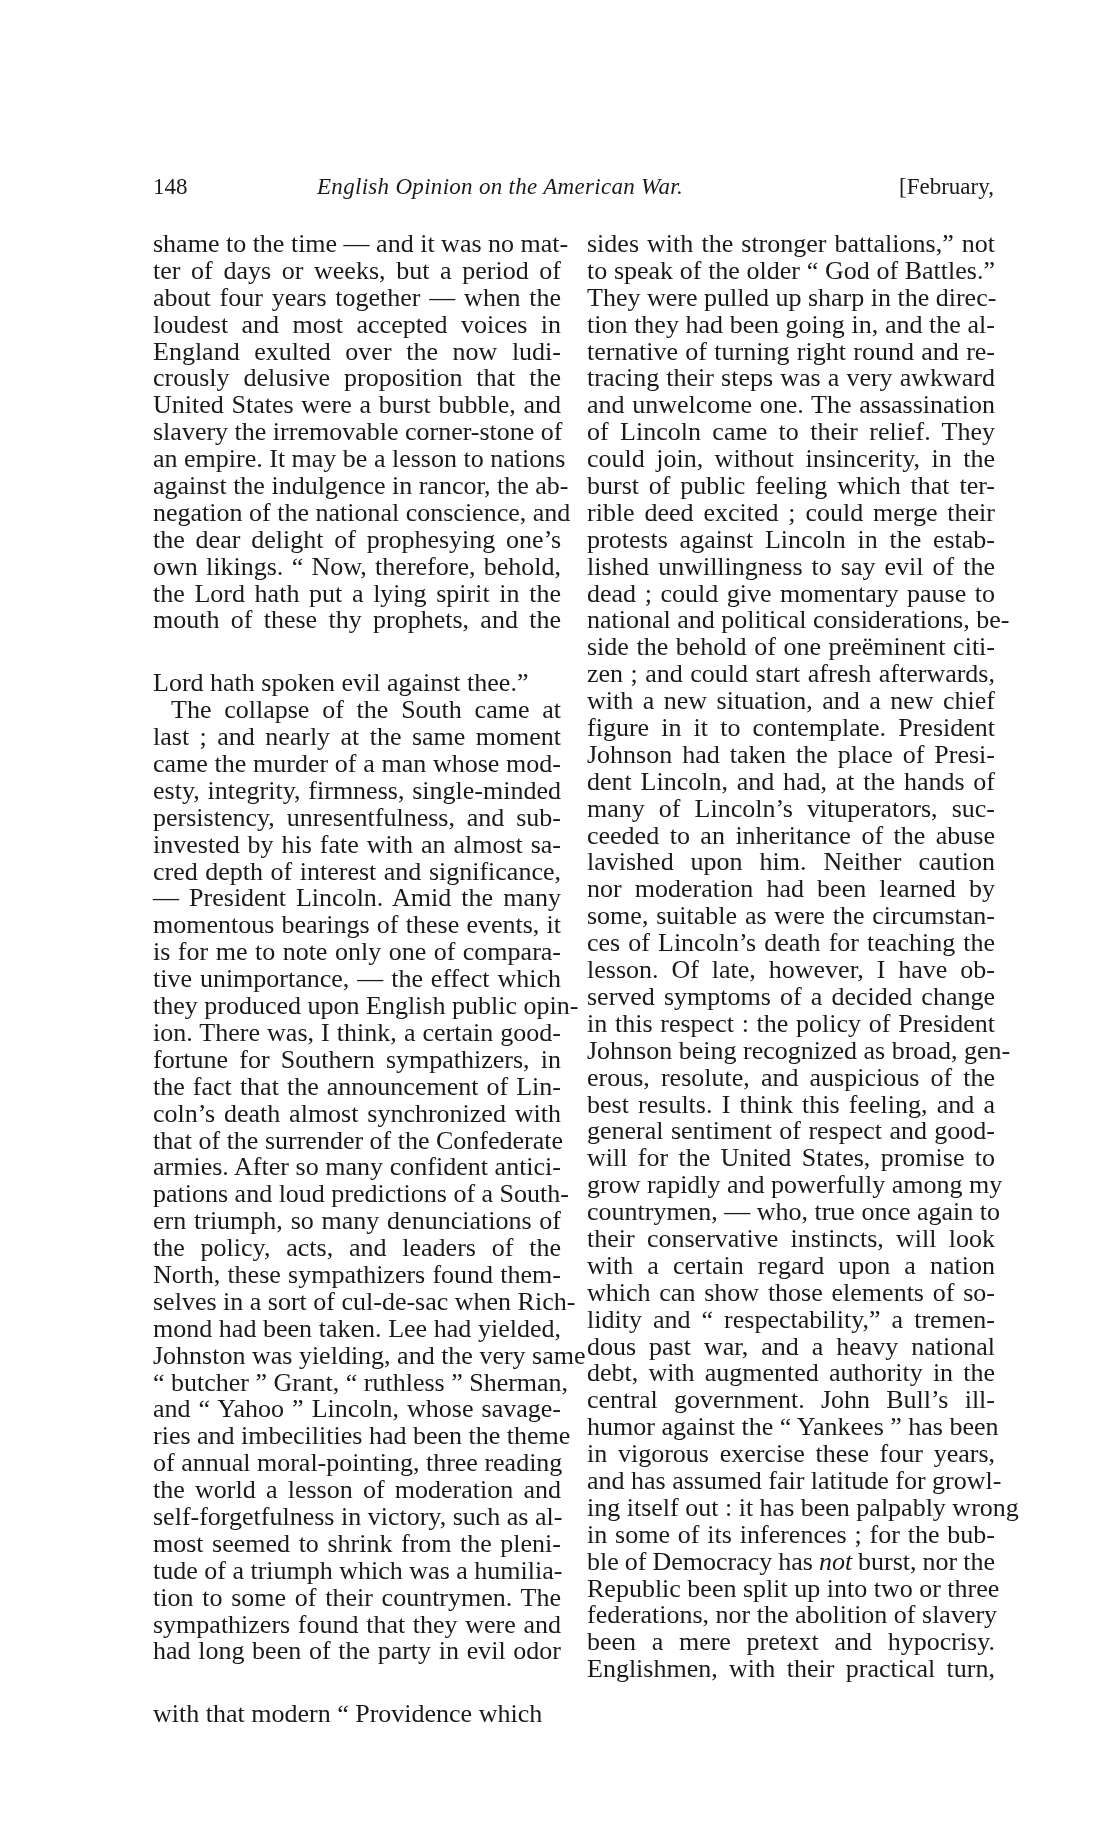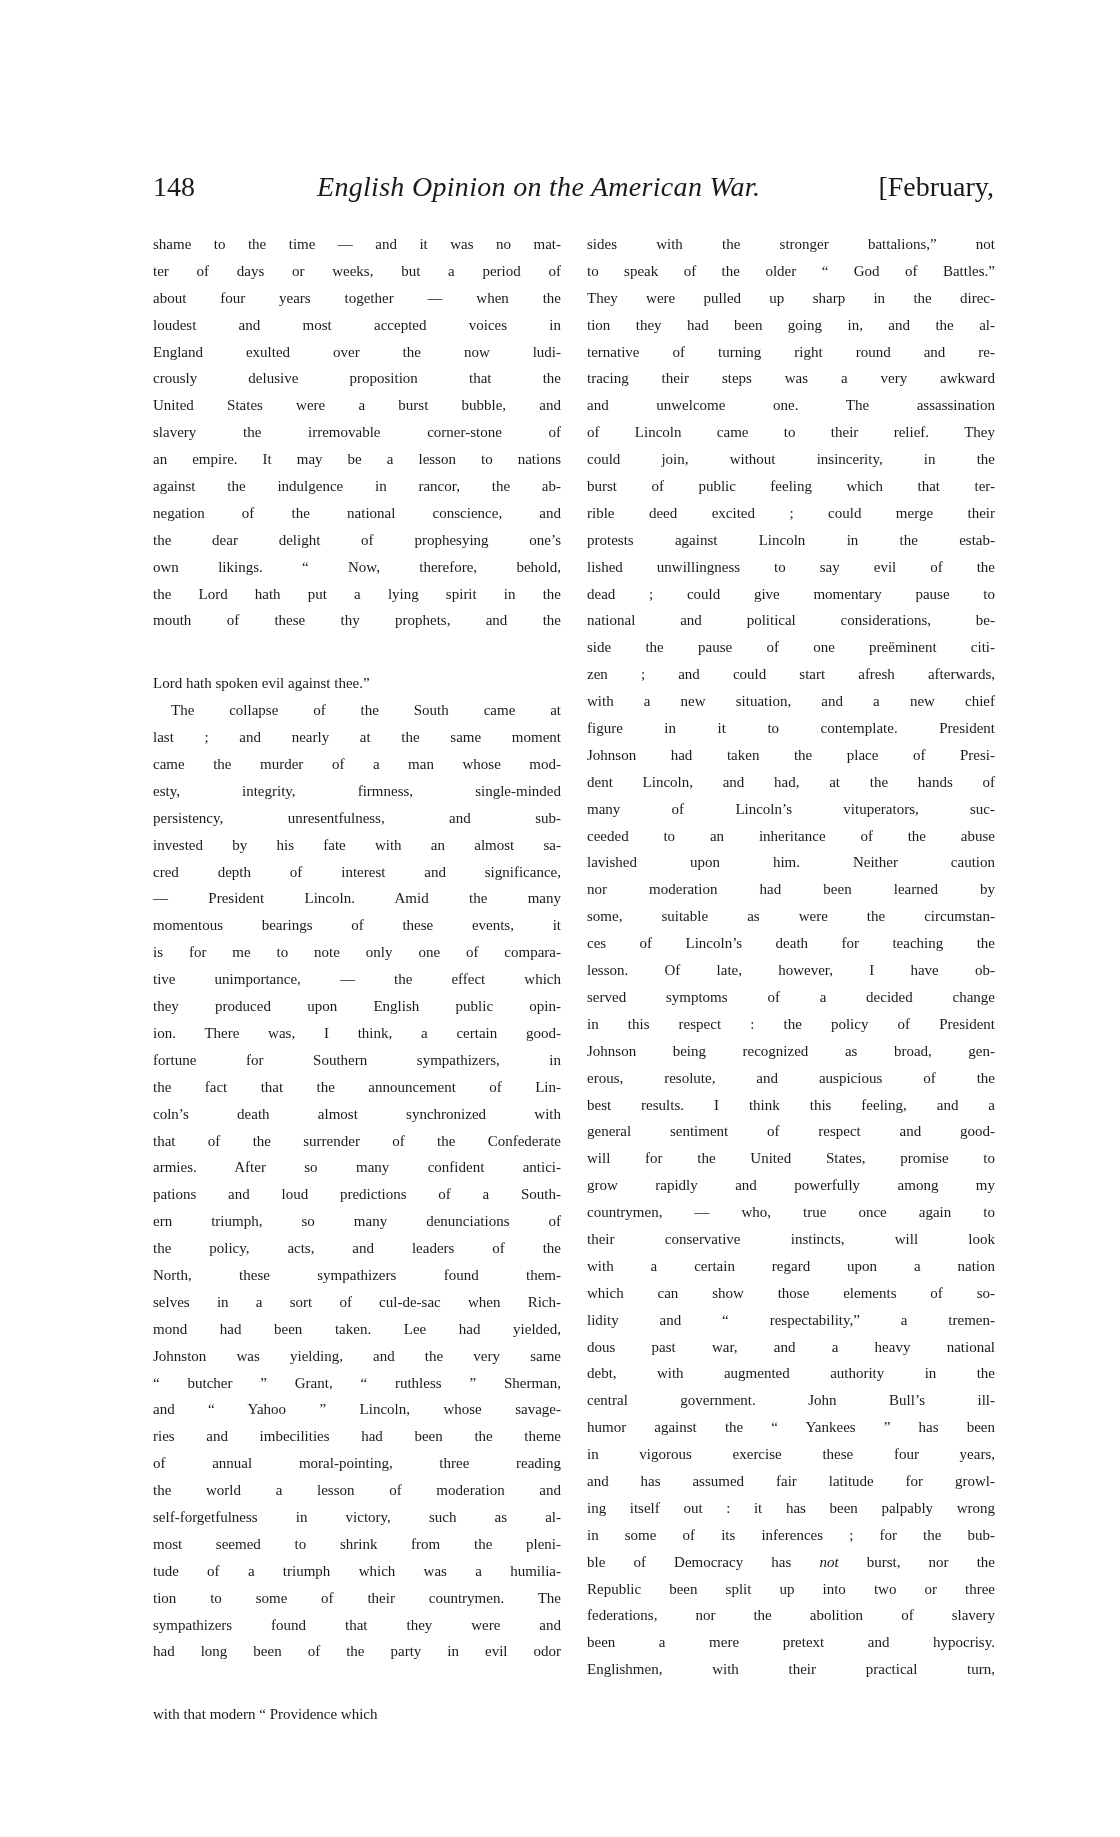--- a/index.html
+++ b/index.html
@@ -4,28 +4,28 @@
 <style>
   html, body { margin: 0; padding: 0; background: #ffffff; }
   body { width: 1120px; height: 1837px; position: relative; overflow: hidden; }
   .page {
     position: absolute; left: 0; top: 0; width: 1120px; height: 1837px;
     background: #ffffff; color: #1a1a1a;
     font-family: "Liberation Serif", "DejaVu Serif", serif;
   }
   .running-head {
     position: absolute; left: 153px; top: 170px; width: 841px; height: 34px;
-    font-size: 28px; line-height: 34px;
+    font-size: 23px; line-height: 34px;
   }
   .folio { position: absolute; left: 0; top: 0; }
   .head-title { position: absolute; left: 164px; top: 0; font-style: italic; letter-spacing: 0.3px; text-align: center; }
   .head-month { position: absolute; right: 0; top: 0; }
   .column {
     position: absolute; top: 231px; width: 408px;
-    font-size: 15px; line-height: 26.9px;
+    font-size: 26px; line-height: 26.9px;
   }
   .col-left { left: 153px; }
   .col-right { left: 587px; }
   .line {
     display: block; height: 26.9px; white-space: nowrap;
     text-align: justify; text-align-last: justify;
   }
   .line.last { text-align-last: left; margin-top: 36px; }
   .line.indent { padding-left: 18px; }
   .line em { font-style: italic; }
@@ -105,21 +105,21 @@
       <div class="line">tracing their steps was a very awkward</div>
       <div class="line">and unwelcome one.  The assassination</div>
       <div class="line">of Lincoln came to their relief.  They</div>
       <div class="line">could join, without insincerity, in the</div>
       <div class="line">burst of public feeling which that ter-</div>
       <div class="line">rible deed excited ; could merge their</div>
       <div class="line">protests against Lincoln in the estab-</div>
       <div class="line">lished unwillingness to say evil of the</div>
       <div class="line">dead ; could give momentary pause to</div>
       <div class="line">national and political considerations, be-</div>
-      <div class="line">side the pause of one preëminent citi-</div>
+      <div class="line">side the behold of one preëminent citi-</div>
       <div class="line">zen ; and could start afresh afterwards,</div>
       <div class="line">with a new situation, and a new chief</div>
       <div class="line">figure in it to contemplate.  President</div>
       <div class="line">Johnson had taken the place of Presi-</div>
       <div class="line">dent Lincoln, and had, at the hands of</div>
       <div class="line">many of Lincoln’s vituperators, suc-</div>
       <div class="line">ceeded to an inheritance of the abuse</div>
       <div class="line">lavished upon him.  Neither caution</div>
       <div class="line">nor moderation had been learned by</div>
       <div class="line">some, suitable as were the circumstan-</div>

